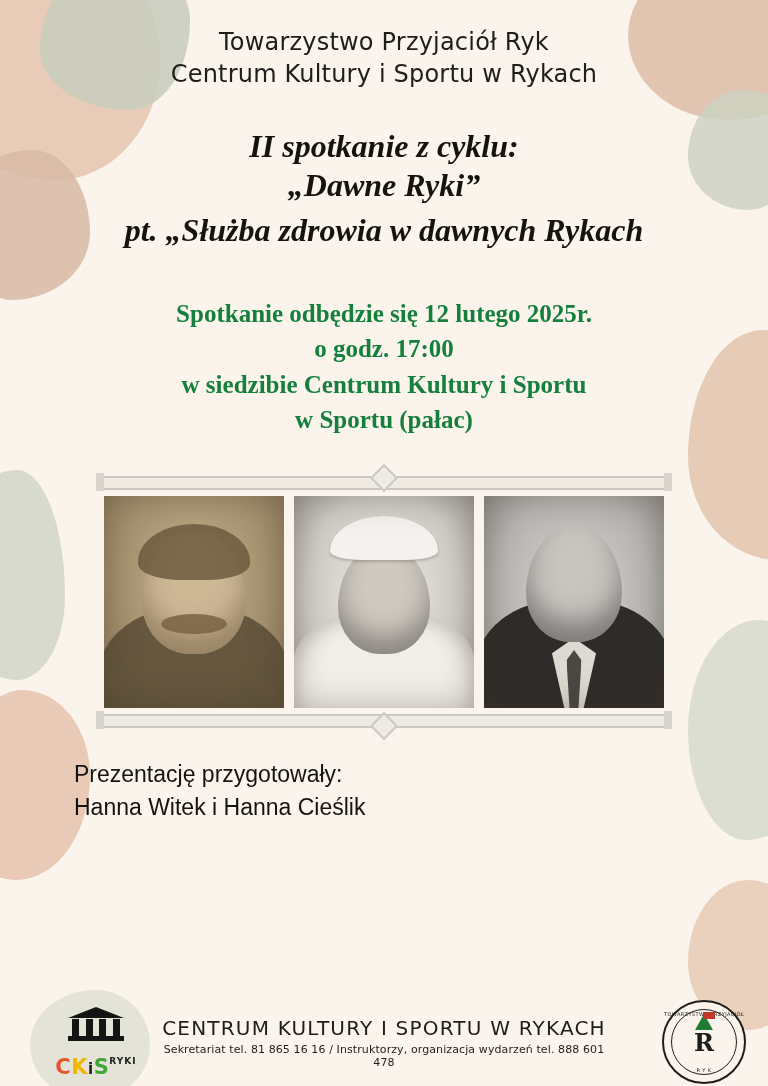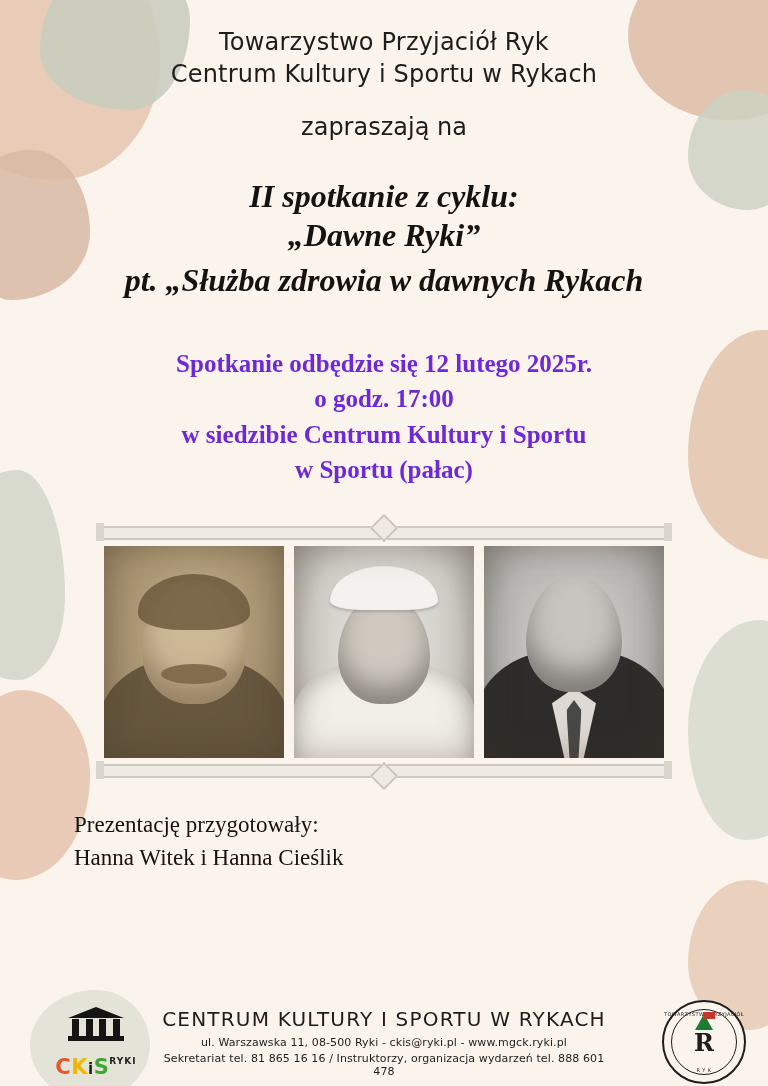--- a/index.html
+++ b/index.html
@@ -143,21 +143,21 @@
   .title-3 { font-size: 32px; margin-top: 6px; }
   .title-4 { font-size: 32px; }
 
   .details-block {
     margin-top: 46px;
   }
   .detail-line {
     font-family: "Liberation Serif", serif;
     font-weight: bold;
     font-size: 25px;
-    color: #6d28d9;
+    color: #15803d;
     line-height: 1.42;
   }
 
   
   .photos-wrap {
     position: relative;
     margin: 38px 0 0 0;
     padding: 0 44px;
   }
   .shelf-rail {
@@ -305,21 +305,21 @@
     box-shadow: inset 0 0 34px rgba(60,50,35,.35);
   }
 
   
   .credits {
     margin: 30px 0 0 0;
     padding: 0 0 0 14px;
     text-align: left;
   }
   .credit-line {
-    font-family: Liberation Serif, serif;
+    font-family: Liberation Sans, sans-serif;
     font-size: 23px;
     color: #15130f;
     line-height: 1.45;
   }
 
   
   .footer {
     position: absolute;
     left: 0; right: 0; bottom: 0;
     height: 88px;
@@ -476,21 +476,20 @@
   <div class="blob blob-j"></div>
   <div class="blob blob-k"></div>
 
   <div class="content">
 
     <div class="host-lines">
       <div class="host-line">Towarzystwo Przyjaciół Ryk</div>
       <div class="host-line">Centrum Kultury i Sportu w Rykach</div>
     </div>
 
-    <div class="invite-line">zapraszają na</div>
 
     <div class="title-block">
       <div class="title-line title-1">II spotkanie z cyklu:</div>
       <div class="title-line title-2">„Dawne Ryki”</div>
       <div class="title-line title-3">pt. „Służba zdrowia w dawnych Rykach</div>
     </div>
 
     <div class="details-block">
       <div class="detail-line">Spotkanie odbędzie się 12 lutego 2025r.</div>
       <div class="detail-line">o godz. 17:00</div>
@@ -562,21 +561,20 @@
           </span>
         <span class="base"></span>
       </div>
       <div class="ckis-word">
         <span class="c">C</span><span class="k">K</span><span class="i">i</span><span class="s">S</span><span class="ryki">RYKI</span>
       </div>
     </div>
 
     <div class="footer-text">
       <div class="footer-title">CENTRUM KULTURY I SPORTU W RYKACH</div>
-      <div class="footer-sub">ul. Warszawska 11, 08-500 Ryki - ckis@ryki.pl - www.mgck.ryki.pl</div>
       <div class="footer-sub2">Sekretariat tel. 81 865 16 16 / Instruktorzy, organizacja wydarzeń tel. 888 601 478</div>
     </div>
 
     <div class="footer-seal">
       <div class="seal">
         <span class="inner-ring"></span>
         <span class="seal-text-top">TOWARZYSTWO PRZYJACIÓŁ</span>
         <span class="emblem">
           <span class="tree"></span>
           <span class="flag"></span>

